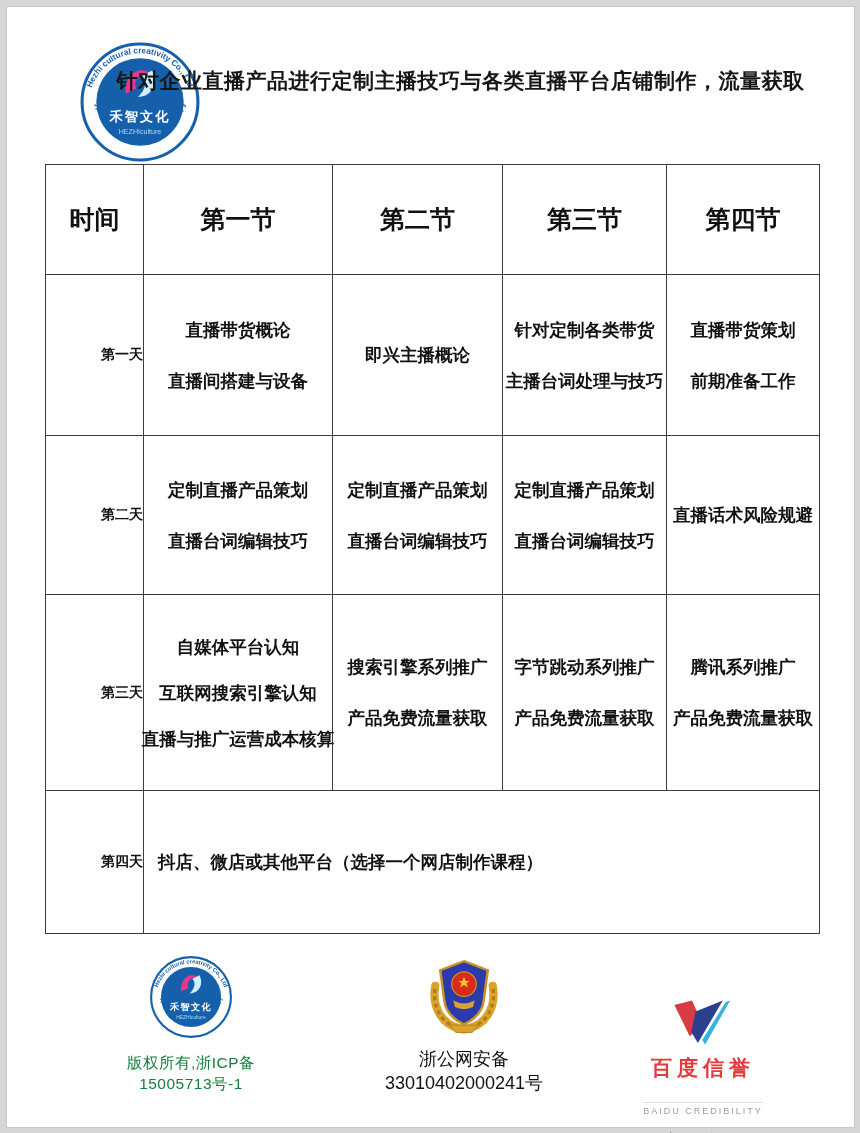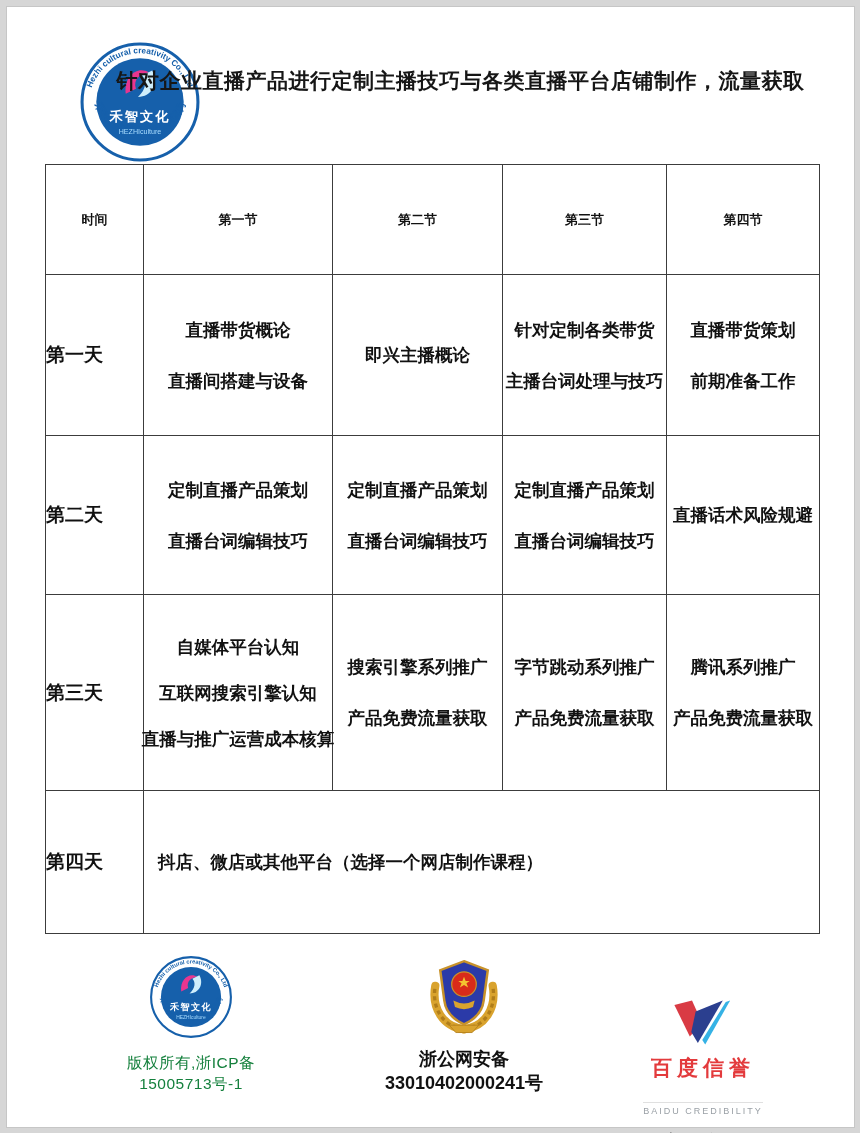--- a/index.html
+++ b/index.html
@@ -36,43 +36,43 @@
     border-collapse:collapse;
     table-layout:fixed;
   }
   table.schedule td,table.schedule th{
     border:1px solid #3c3c3c;
     padding:0;
     color:#111;
     font-weight:bold;
     vertical-align:middle;
   }
-  th.hd{font-size:13px;}
-  td.day{font-size:19px;text-align:left;font-family:Liberation Serif, serif;}
+  th.hd{font-size:25px;}
+  td.day{font-size:14px;text-align:right;font-family:Liberation Serif, serif;}
   .lines{
     display:flex;flex-direction:column;align-items:center;justify-content:center;
     gap:27px;height:100%;
   }
   .lines.tight{gap:22px;}
   .ln{font-size:17.5px;white-space:nowrap;text-align:center;}
   td.merged-cell{text-align:left;}
   td.merged-cell .ln{padding-left:14px;text-align:left;}
   tr.h0{height:110px;}
   tr.h1{height:161px;}
   tr.h2{height:159px;}
   tr.h3{height:196px;}
   tr.h4{height:143px;}
 
   
   .footer-left{position:absolute;left:84px;top:948px;width:200px;text-align:center;}
   .footer-left .logo-svg{width:84px;height:84px;}
   .copyright{margin-top:10px;font-size:15.5px;color:#15803d;letter-spacing:0.5px;}
 
   .footer-center{position:absolute;left:351px;top:946px;width:212px;text-align:center;}
-  .police-text{margin-top:8px;font-size:18px;font-weight:bold;color:#111;}
+  .police-text{margin-top:8px;font-size:18px;font-weight:normal;color:#111;}
 
   .footer-right{position:absolute;left:606px;top:992px;width:180px;text-align:center;}
   .baidu-cn{font-size:21px;font-weight:bold;color:#e33a3c;letter-spacing:5px;margin-top:4px;}
   .baidu-en{font-size:9px;color:#9aa0a6;letter-spacing:2px;margin-top:2px;
             border-top:1px solid #e0e0e0;display:inline-block;padding-top:3px;}
   .baidu-cert{font-size:19px;font-weight:bold;color:#2a2a2a;letter-spacing:2px;margin-top:12px;}
 </style>
 </head>
 <body>
 

